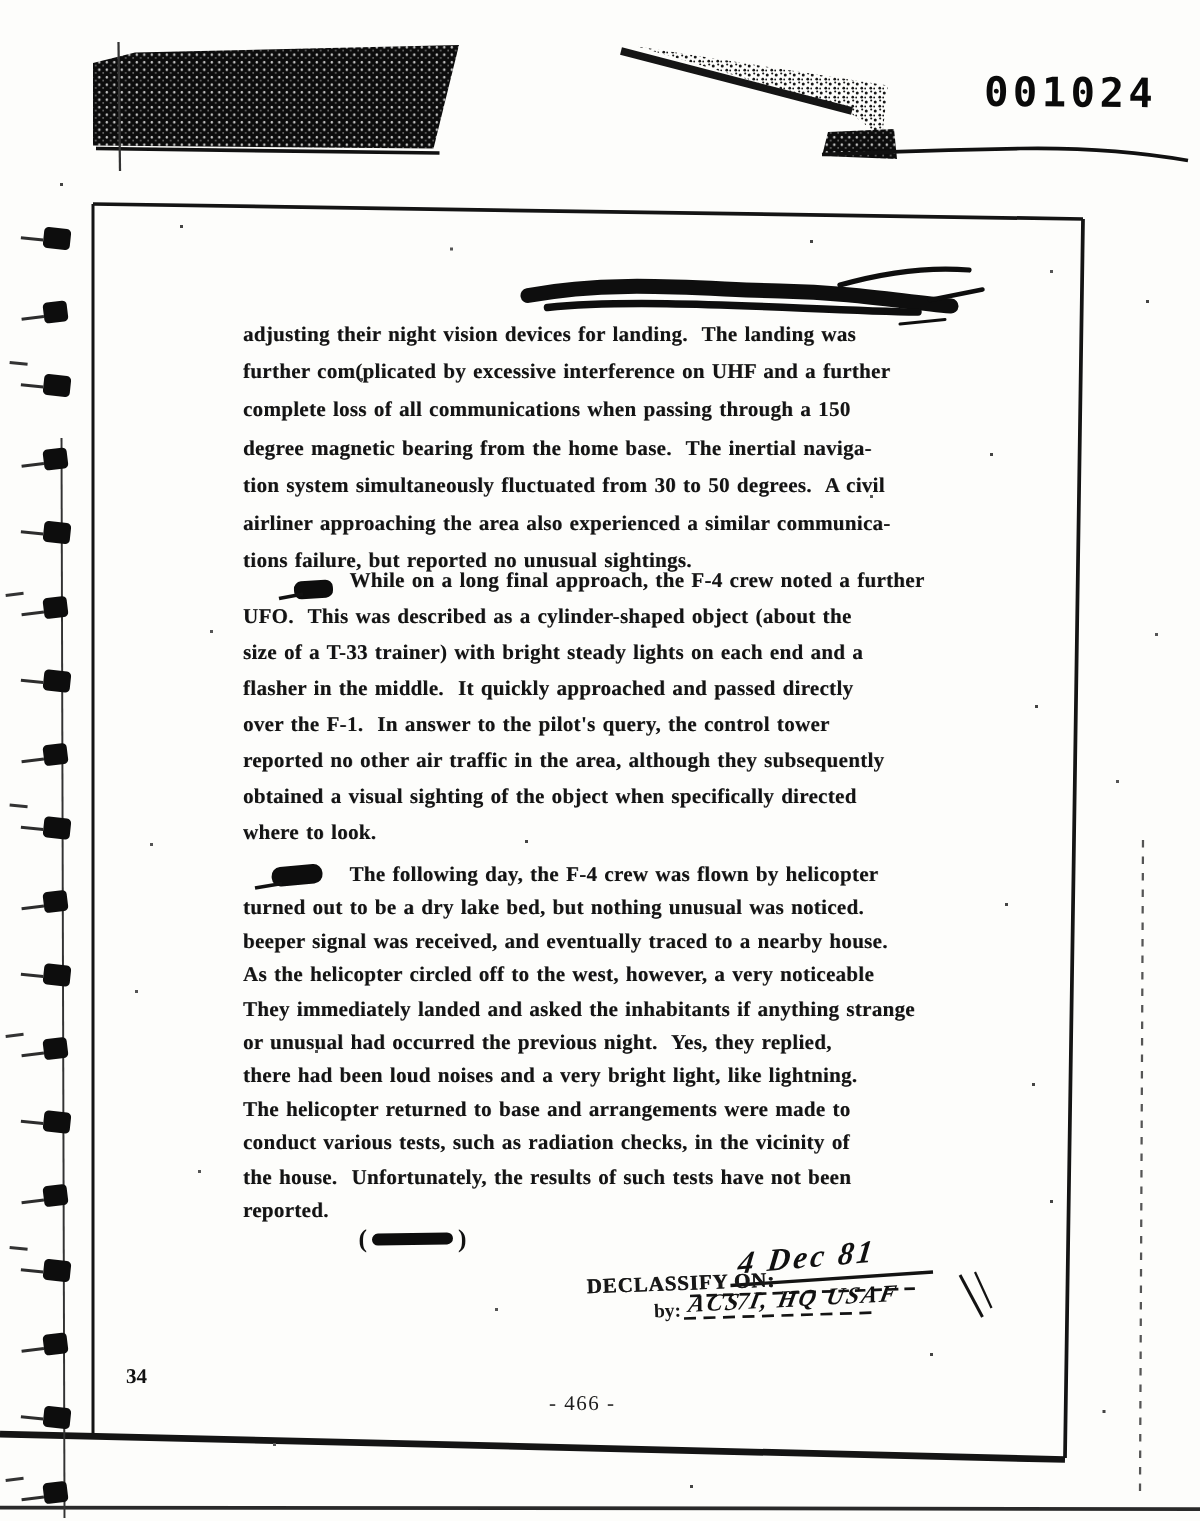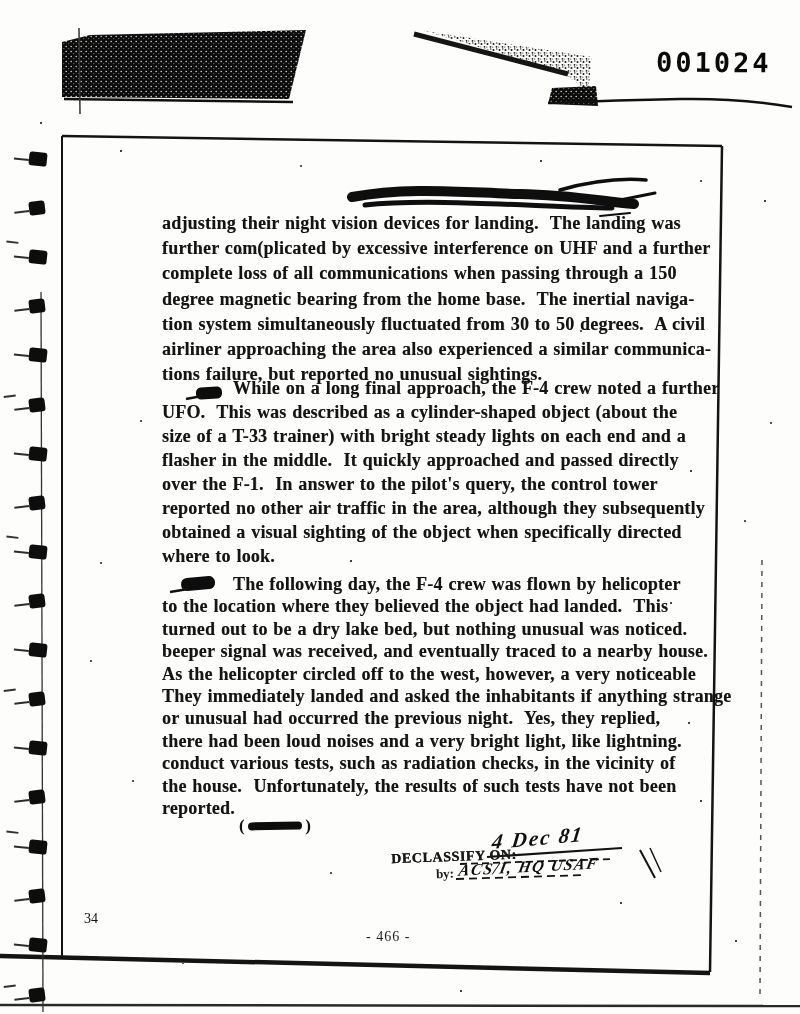--- a/index.html
+++ b/index.html
@@ -5,21 +5,21 @@
   html,body{margin:0;padding:0;}
   body{
     width:800px;height:1014px;position:relative;background:#fdfdfb;
     font-family:"Liberation Serif", serif;overflow:hidden;
   }
   #artifacts{position:absolute;left:0;top:0;width:800px;height:1014px;}
 
   
   .para{
     position:absolute;left:162px;width:510px;color:#141414;
-    font-size:18px;font-weight:bold;letter-spacing:.2px;word-spacing:1px;
+    font-size:14px;font-weight:bold;letter-spacing:.2px;word-spacing:1px;
     text-shadow:.3px .3px 0 rgba(20,20,20,.45);
   }
   .para .line{white-space:pre;}
   #p1{top:211px;line-height:25.2px;}
   #p2{top:376px;line-height:24px;}
   #p3{top:573px;line-height:22.4px;}
   .indent .line:first-child{padding-left:71px;}
 
   
   .stampnum{
@@ -40,21 +40,21 @@
   }
   .hw{
     position:absolute;color:#101010;font-style:italic;font-weight:bold;
   }
   .hw-date{left:492px;top:826px;font-size:21px;letter-spacing:2px;
     transform:rotate(-5deg) skewX(-12deg);}
   .hw-by{left:459px;top:858px;font-size:16px;letter-spacing:1.5px;
     transform:rotate(-3deg) skewX(-14deg);}
 
   
-  .pageno{position:absolute;left:84px;top:911px;font-size:14px;font-weight:normal;color:#111;}
+  .pageno{position:absolute;left:84px;top:911px;font-size:14px;font-weight:bold;color:#111;}
   .footerno{position:absolute;left:366px;top:929px;font-size:14px;color:#1c1c1c;letter-spacing:1px;text-align:right;}
 
   
   .bhole{
     position:absolute;left:29px;width:18px;height:14px;background:#0d0d0d;
     border-radius:3px;
   }
   .bhole::after{
     content:'';position:absolute;left:-15px;top:55%;width:15px;height:2px;background:#2d2d2d;
   }
@@ -170,27 +170,27 @@
     <div class="line">UFO.  This was described as a cylinder-shaped object (about the</div>
     <div class="line">size of a T-33 trainer) with bright steady lights on each end and a</div>
     <div class="line">flasher in the middle.  It quickly approached and passed directly</div>
     <div class="line">over the F-1.  In answer to the pilot's query, the control tower</div>
     <div class="line">reported no other air traffic in the area, although they subsequently</div>
     <div class="line">obtained a visual sighting of the object when specifically directed</div>
     <div class="line">where to look.</div>
   </div>
 <div id="p3" class="para indent">
     <div class="line">The following day, the F-4 crew was flown by helicopter</div>
-    <div class="line">to the location where they believed the object had landed.  This</div>
     <div class="line">turned out to be a dry lake bed, but nothing unusual was noticed.</div>
     <div class="line">beeper signal was received, and eventually traced to a nearby house.</div>
     <div class="line">As the helicopter circled off to the west, however, a very noticeable</div>
     <div class="line">They immediately landed and asked the inhabitants if anything strange</div>
     <div class="line">or unusual had occurred the previous night.  Yes, they replied,</div>
     <div class="line">there had been loud noises and a very bright light, like lightning.</div>
+    <div class="line">The helicopter returned to base and arrangements were made to</div>
     <div class="line">conduct various tests, such as radiation checks, in the vicinity of</div>
     <div class="line">the house.  Unfortunately, the results of such tests have not been</div>
     <div class="line">reported.</div>
   </div>
 
 <div class="strikeout">
   <span class="pl">(</span>
   <span class="bar"></span>
   <span class="pr">)</span>
 </div>

